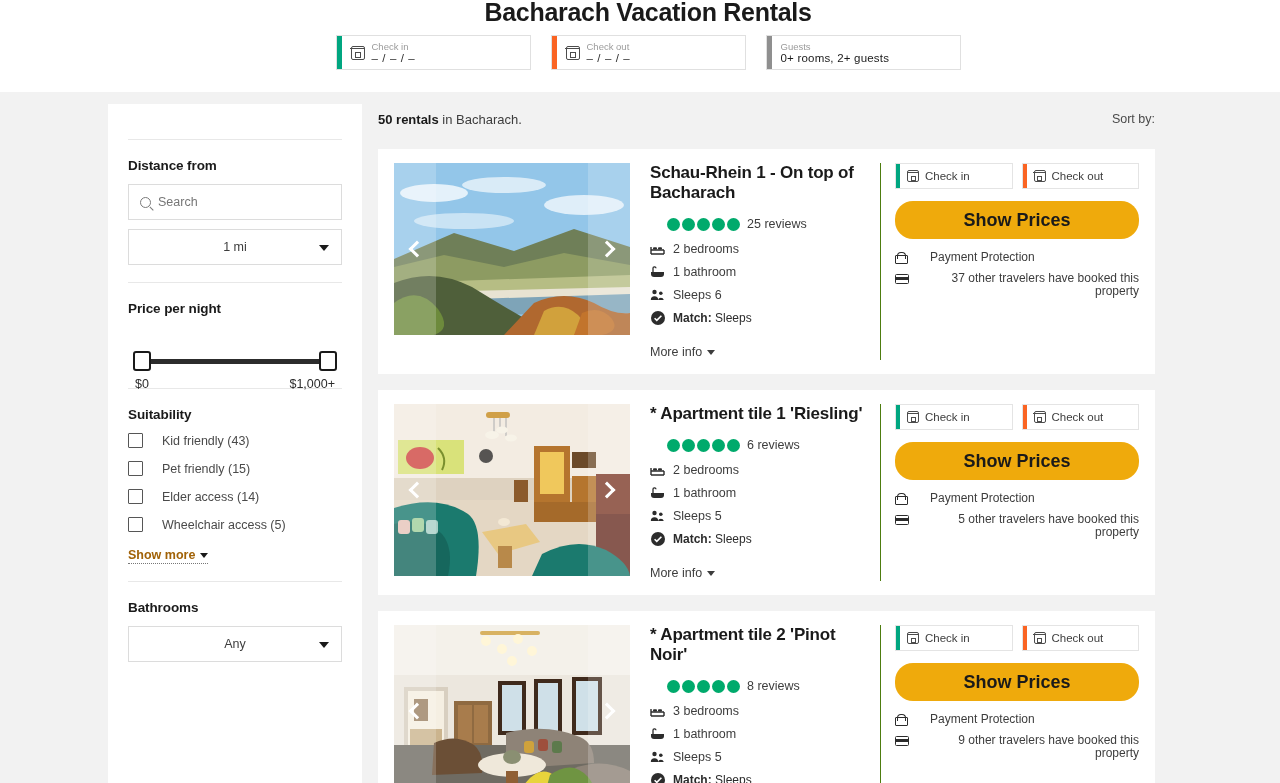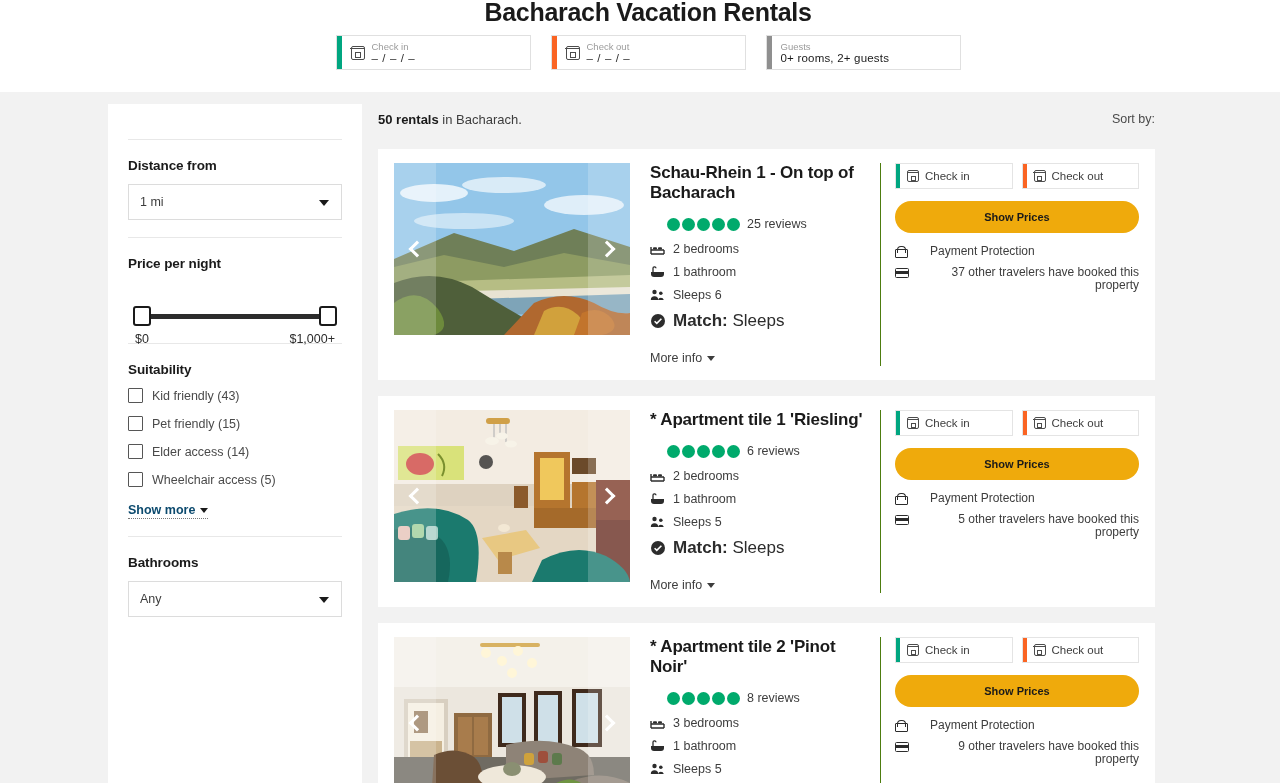--- a/index.html
+++ b/index.html
@@ -181,21 +181,21 @@
   }
   .caret {
     position: absolute;
     right: 12px; top: 50%;
     margin-top: -2px;
     width: 0; height: 0;
     border-left: 5px solid transparent;
     border-right: 5px solid transparent;
     border-top: 6px solid #1a1a1a;
   }
-  .select-box { color: #3d3d3d; }
+  .select-box { color: #3d3d3d; justify-content: center; }
 
   .slider-wrap { padding: 32px 6px 0 6px; position: relative; height: 44px; }
   .slider-track {
     height: 5px;
     background: #2c2c2c;
     position: relative;
     margin: 0 8px;
   }
   .slider-knob {
     position: absolute;
@@ -212,35 +212,35 @@
     justify-content: space-between;
     font-size: 12.5px;
     color: #2c2c2c;
     margin-top: 13px;
     padding: 0 1px;
   }
 
   .checkbox-row {
     display: flex;
     align-items: center;
-    gap: 9px;
+    gap: 19px;
     margin-bottom: 13px;
   }
   .checkbox {
     width: 15px; height: 15px;
     border: 1.6px solid #565656;
     background: #fff;
     flex: 0 0 15px;
     border-radius: 1px;
   }
   .checkbox-label { font-size: 12.5px; color: #4a4a4a; }
   .show-more {
     font-size: 12.5px;
     font-weight: 700;
-    color: #0c4a6e;
+    color: #a16207;
     border-bottom: 1px dotted #777;
     display: inline-flex;
     align-items: center;
     gap: 5px;
     padding-bottom: 1px;
     margin-top: -2px;
   }
   .mini-caret {
     width: 0; height: 0;
     border-left: 4px solid transparent;
@@ -332,21 +332,21 @@
   .spec-row {
     display: flex;
     align-items: center;
     gap: 8px;
     margin-bottom: 9px;
     font-size: 12.5px;
     color: #3d3d3d;
   }
   .spec-icon { width: 15px; height: 14px; flex: 0 0 15px; display: flex; align-items: center; justify-content: center; }
   .spec-icon svg { display: block; }
-  .match-row { font-size: 17px; color: #2c2c2c; margin-top: 1px; }
+  .match-row { font-size: 12px; color: #2c2c2c; margin-top: 1px; }
   .match-row b { font-weight: 700; }
   .more-info {
     font-size: 12.5px;
     color: #3d3d3d;
     display: inline-flex;
     align-items: center;
     gap: 5px;
     margin-top: 11px;
   }
   .mini-caret-grey {
@@ -394,25 +394,25 @@
   .cal-icon-sm::after {
     content: "";
     position: absolute;
     left: 2.7px; top: 4.6px;
     width: 3.2px; height: 3.2px;
     border: 1px solid #4c4c4c;
   }
   .show-prices-btn {
     background: #efaa0c;
     border-radius: 18px;
-    height: 32px;
+    height: 38px;
     display: flex;
     align-items: center;
     justify-content: center;
-    font-size: 11px;
+    font-size: 18px;
     font-weight: 700;
     color: #1a1a1a;
     margin-bottom: 12px;
     cursor: pointer;
   }
   .trust-row {
     display: flex;
     align-items: flex-start;
     gap: 20px;
     font-size: 12px;
@@ -494,20 +494,24 @@
 
 <div class="content">
 
   <aside class="sidebar">
 
 
     <div class="divider"></div>
 
     <div class="filter-group">
       <div class="filter-title">Distance from</div>
+      <div class="input-box">
+        <span class="search-glyph"></span>
+        <span>Search</span>
+      </div>
       <div class="input-box select-box">
         <span>1 mi</span>
         <span class="caret"></span>
       </div>
     </div>
 
     <div class="divider"></div>
 
     <div class="filter-group">
       <div class="filter-title">Price per night</div>

